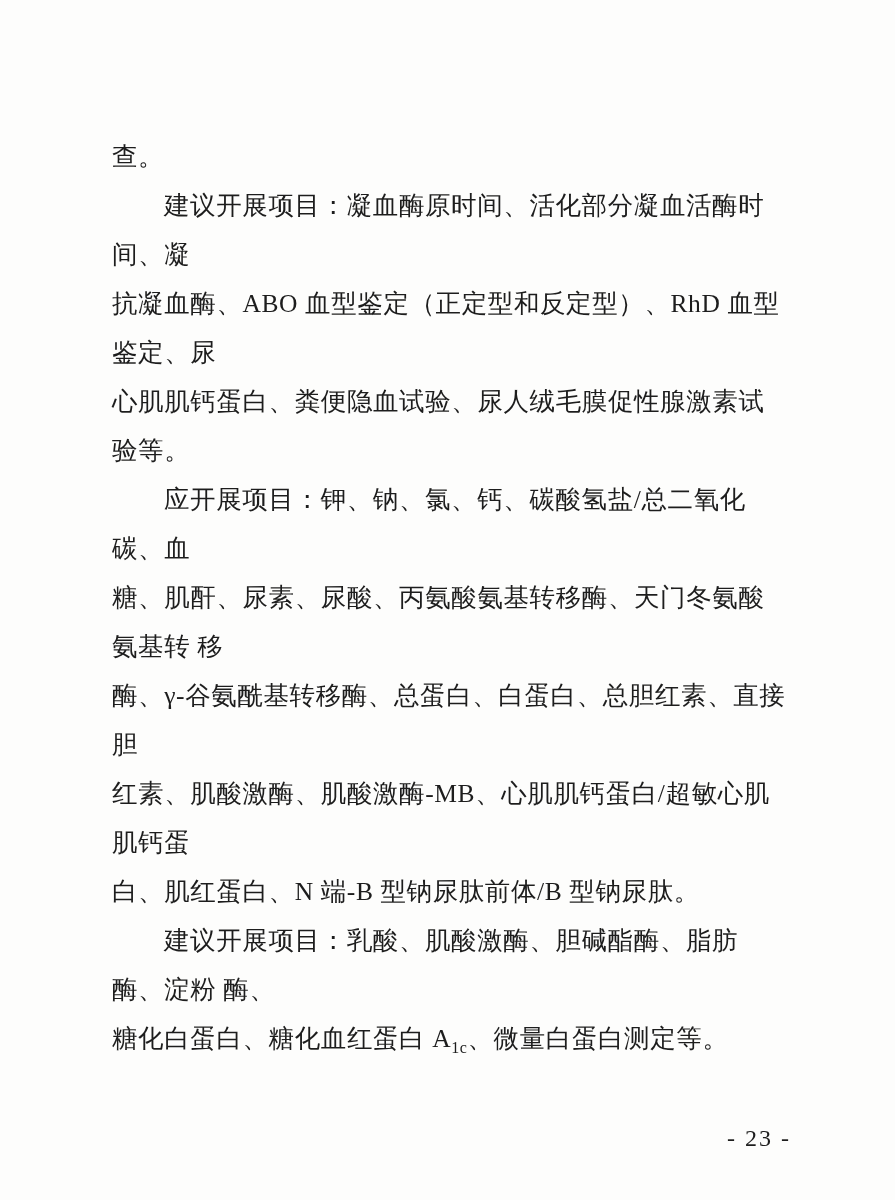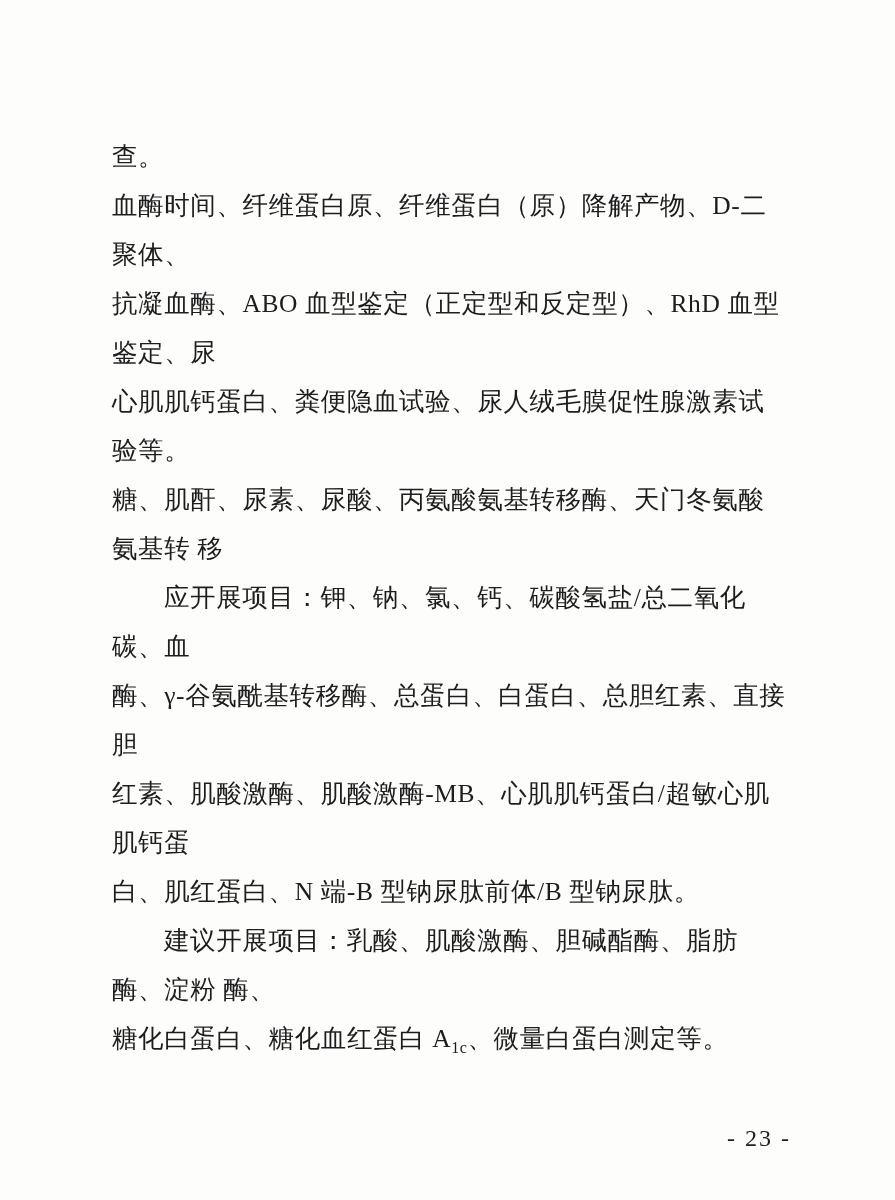--- a/index.html
+++ b/index.html
@@ -52,25 +52,25 @@
     font-family: "Liberation Serif", "DejaVu Serif", serif;
     text-align: right;
   }
 </style>
 </head>
 <body>
 
 <div class="page">
   <div class="content">
     <p class="line">查。</p>
-    <p class="line">血酶时间、纤维蛋白原、纤维蛋白（原）降解产物、D-二聚体、</p>
+    <p class="line indent">建议开展项目：凝血酶原时间、活化部分凝血活酶时间、凝</p>
     <p class="line">抗凝血酶、ABO 血型鉴定（正定型和反定型）、RhD 血型鉴定、尿</p>
     <p class="line">心肌肌钙蛋白、粪便隐血试验、尿人绒毛膜促性腺激素试验等。</p>
+    <p class="line indent">应开展项目：钾、钠、氯、钙、碳酸氢盐/总二氧化碳、血</p>
     <p class="line">糖、肌酐、尿素、尿酸、丙氨酸氨基转移酶、天门冬氨酸氨基转 移</p>
-    <p class="line indent">应开展项目：钾、钠、氯、钙、碳酸氢盐/总二氧化碳、血</p>
     <p class="line">酶、γ-谷氨酰基转移酶、总蛋白、白蛋白、总胆红素、直接胆</p>
     <p class="line">红素、肌酸激酶、肌酸激酶-MB、心肌肌钙蛋白/超敏心肌肌钙蛋</p>
     <p class="line">白、肌红蛋白、N 端-B 型钠尿肽前体/B 型钠尿肽。</p>
     <p class="line indent">建议开展项目：乳酸、肌酸激酶、胆碱酯酶、脂肪酶、淀粉 酶、</p>
     <p class="line">糖化白蛋白、糖化血红蛋白 A<span class="sub">1c</span>、微量白蛋白测定等。</p>
 
   </div>
   <div class="pagenum">- 23 -</div>
 </div>
 

